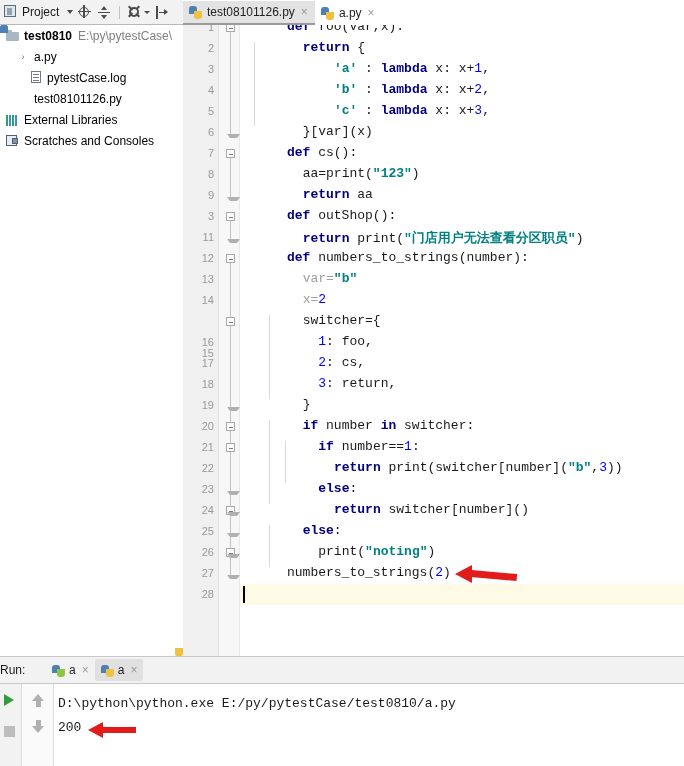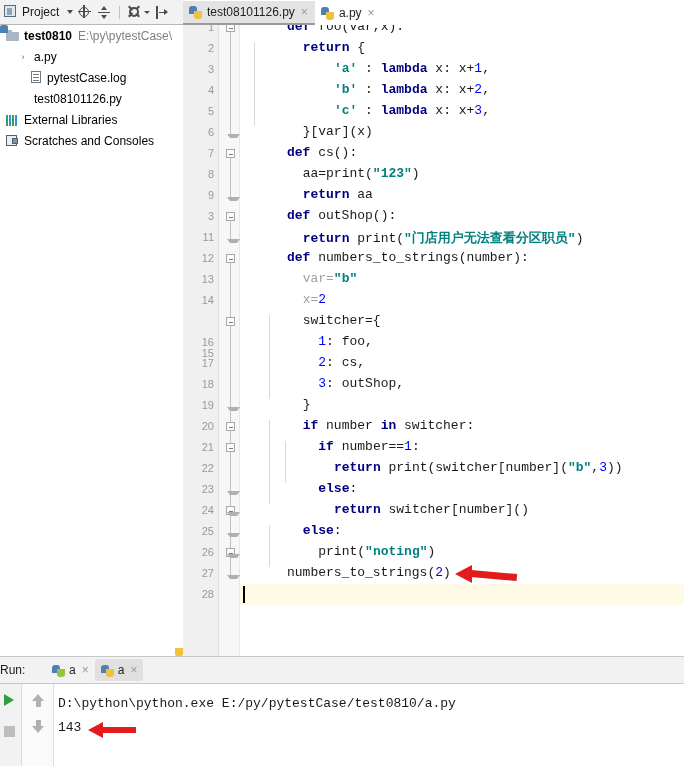--- a/index.html
+++ b/index.html
@@ -295,21 +295,21 @@
         <div class="cl" style="top: 141px; left: 18.64px;"><span>aa=print(</span><span class="str">"123"</span><span>)</span></div>
         <div class="cl" style="top: 162px; left: 18.64px;"><span class="kw">return </span><span>aa</span></div>
         <div class="cl" style="top: 183px; left: 3px;"><span class="kw">def </span><span>outShop():</span></div>
         <div class="cl" style="top: 204px; left: 18.64px;"><span class="kw">return </span><span>print(</span><span class="str">"门店用户无法查看分区职员"</span><span>)</span></div>
         <div class="cl" style="top: 225px; left: 3px;"><span class="kw">def </span><span>numbers_to_strings(number):</span></div>
         <div class="cl" style="top: 246px; left: 18.64px;"><span class="gray">var=</span><span class="str">"b"</span></div>
         <div class="cl" style="top: 267px; left: 18.64px;"><span class="gray">x=</span><span class="num">2</span></div>
         <div class="cl" style="top: 288px; left: 18.64px;"><span>switcher={</span></div>
         <div class="cl" style="top: 309px; left: 34.28px;"><span class="num">1</span><span>: foo,</span></div>
         <div class="cl" style="top: 330px; left: 34.28px;"><span class="num">2</span><span>: cs,</span></div>
-        <div class="cl" style="top: 351px; left: 34.28px;"><span class="num">3</span><span>: outShop,</span></div>
+        <div class="cl" style="top: 351px; left: 34.28px;"><span class="num">3</span><span>: return,</span></div>
         <div class="cl" style="top: 372px; left: 18.64px;"><span>}</span></div>
         <div class="cl" style="top: 393px; left: 18.64px;"><span class="kw">if </span><span>number </span><span class="kw">in </span><span>switcher:</span></div>
         <div class="cl" style="top: 414px; left: 34.28px; font-family: Liberation Mono, monospace;"><span class="kw">if </span><span>number==</span><span class="num">1</span><span>:</span></div>
         <div class="cl" style="top: 435px; left: 49.92px;"><span class="kw">return </span><span>print(switcher[number](</span><span class="str">"b"</span><span>,</span><span class="num">3</span><span>))</span></div>
         <div class="cl" style="top: 456px; left: 34.28px;"><span class="kw">else</span><span>:</span></div>
         <div class="cl" style="top: 477px; left: 49.92px;"><span class="kw">return </span><span>switcher[number]()</span></div>
         <div class="cl" style="top: 498px; left: 18.64px;"><span class="kw">else</span><span>:</span></div>
         <div class="cl" style="top: 519px; left: 34.28px;"><span>print(</span><span class="str">"noting"</span><span>)</span></div>
         <div class="cl" style="top: 540px; left: 3px;"><span>numbers_to_strings(</span><span class="num">2</span><span>)</span></div>
         <div class="cl" style="top: 561px; left: 3px;"><span></span></div>
@@ -349,21 +349,21 @@
   <div class="runbody">
     <div class="runtool">
       <span class="play"></span>
       <span class="stop"></span>
     </div>
     <div class="runtool2">
       <span class="up-arw"></span>
       <span class="dn-arw"></span>
     </div>
     <div class="conline" style="top:12px">D:\python\python.exe E:/py/pytestCase/test0810/a.py</div>
-    <div class="conline" style="top:36px">143</div>
+    <div class="conline" style="top:36px">200</div>
 
     <div style="position:absolute;left:88px;top:38px;width:48px;height:16px;">
       <div class="ra-body" style="left:14px;top:5px;width:34px;height:6px;"></div>
       <div class="ra-head" style="left:0;top:0;border-top-width:8px;border-bottom-width:8px;border-right-width:15px;"></div>
     </div>
   </div>
 
 </div>
 
 </body></html>

